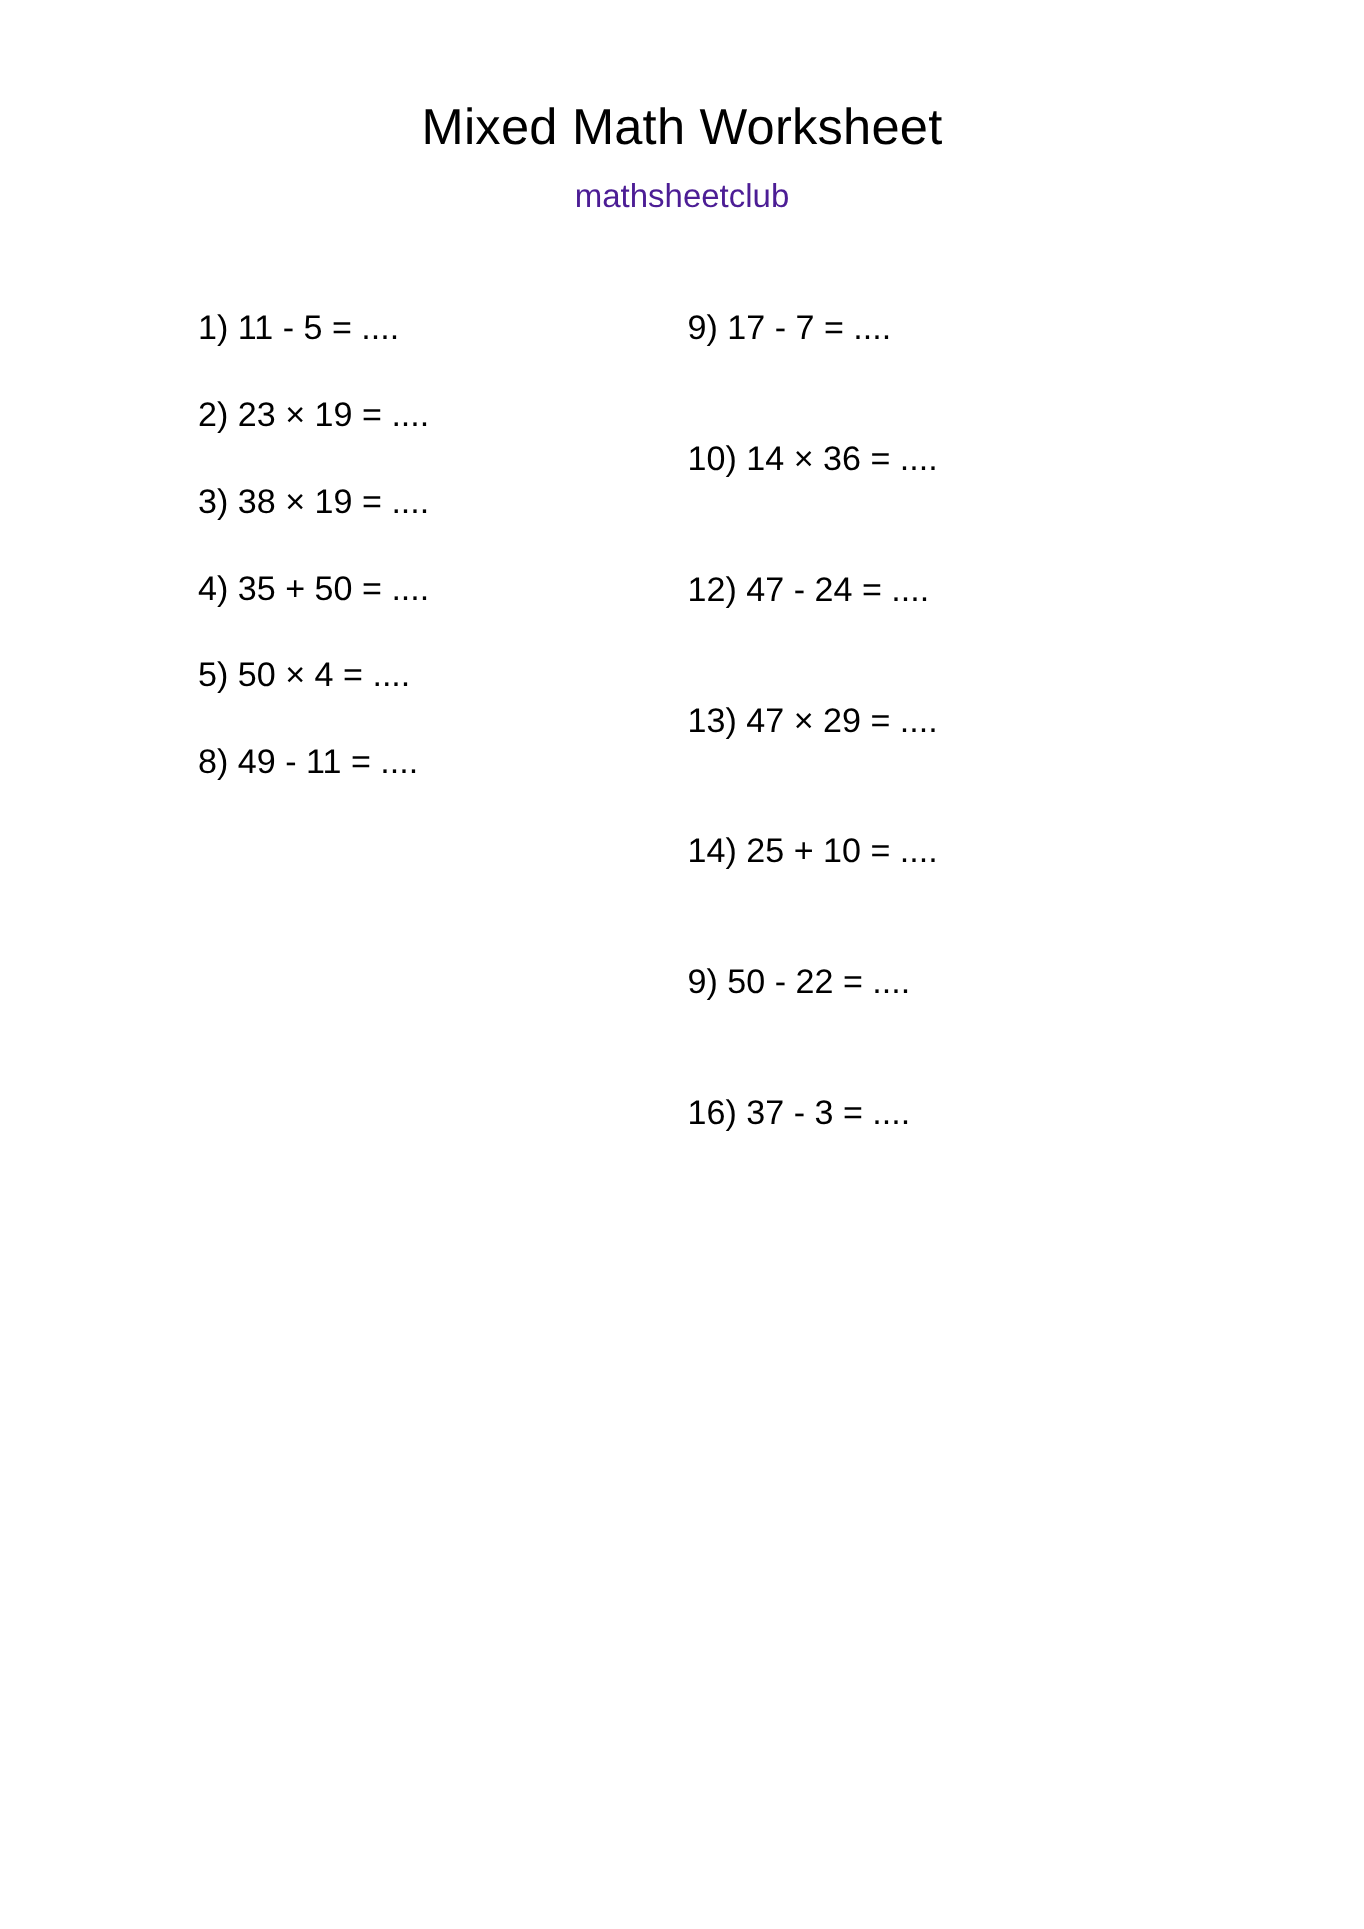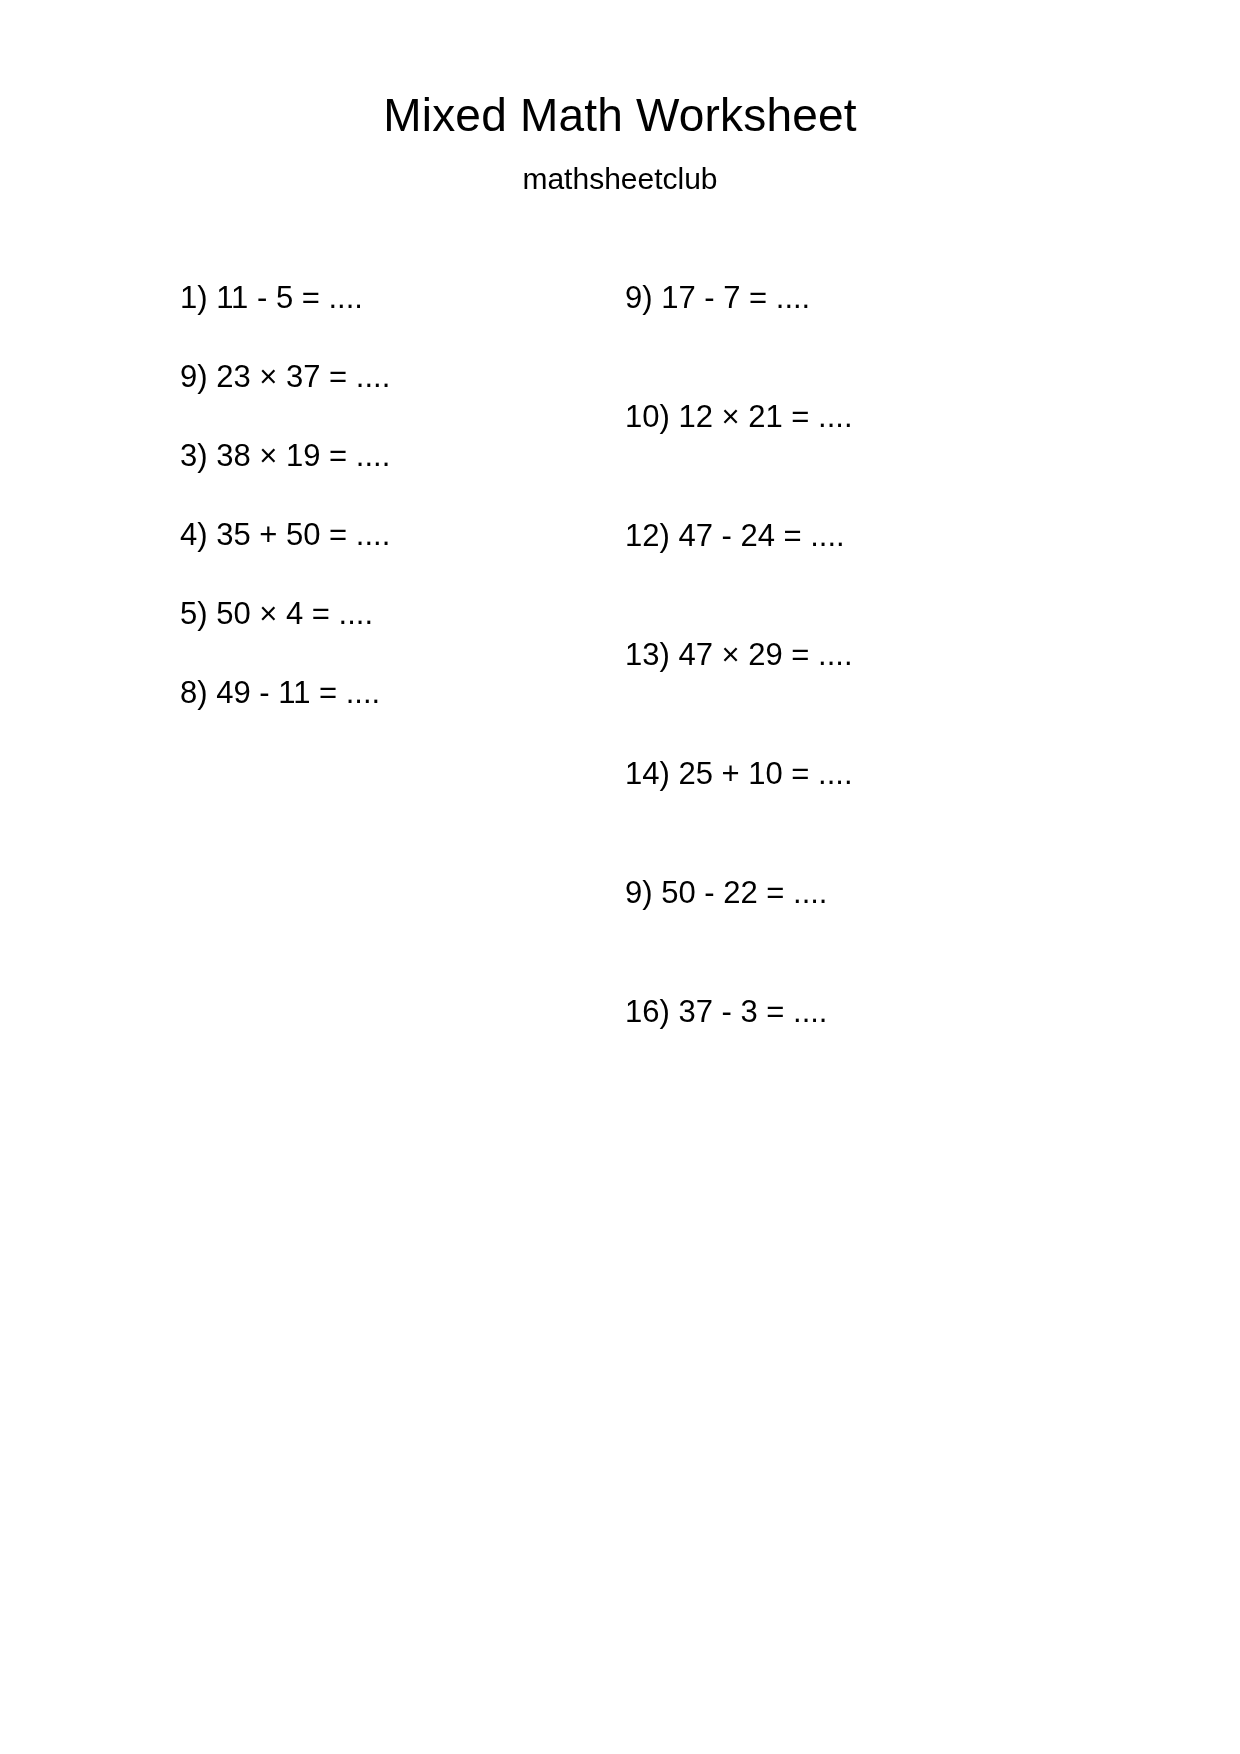--- a/index.html
+++ b/index.html
@@ -27,21 +27,21 @@
     font-size: 46px;
     font-weight: normal;
     color: #000000;
     margin: 0;
     padding-top: 88px;
     letter-spacing: 0.2px;
   }
   .subtitle {
     text-align: center;
     font-size: 30px;
-    color: #000000;
+    color: #4c1d95;
     margin: 0;
     padding-top: 20px;
   }
   .problems {
     margin-top: 86px;
     display: flex;
     flex-direction: row;
     padding-left: 180px;
     box-sizing: border-box;
   }
@@ -69,30 +69,30 @@
 
 <div class="sheet">
 
   <h1 class="title">Mixed Math Worksheet</h1>
   <div class="subtitle">mathsheetclub</div>
 
   <div class="problems">
 
     <div class="column left">
       <div class="problem">1) 11 - 5 = ....</div>
-      <div class="problem">9) 23 × 37 = ....</div>
+      <div class="problem">2) 23 × 19 = ....</div>
       <div class="problem">3) 38 × 19 = ....</div>
       <div class="problem">4) 35 + 50 = ....</div>
       <div class="problem">5) 50 × 4 = ....</div>
       <div class="problem">8) 49 - 11 = ....</div>
     </div>
 
     <div class="column right">
       <div class="problem">9) 17 - 7 = ....</div>
-      <div class="problem">10) 12 × 21 = ....</div>
+      <div class="problem">10) 14 × 36 = ....</div>
       <div class="problem">12) 47 - 24 = ....</div>
       <div class="problem">13) 47 × 29 = ....</div>
       <div class="problem">14) 25 + 10 = ....</div>
       <div class="problem">9) 50 - 22 = ....</div>
       <div class="problem">16) 37 - 3 = ....</div>
     </div>
 
   </div>
 </div>
 

